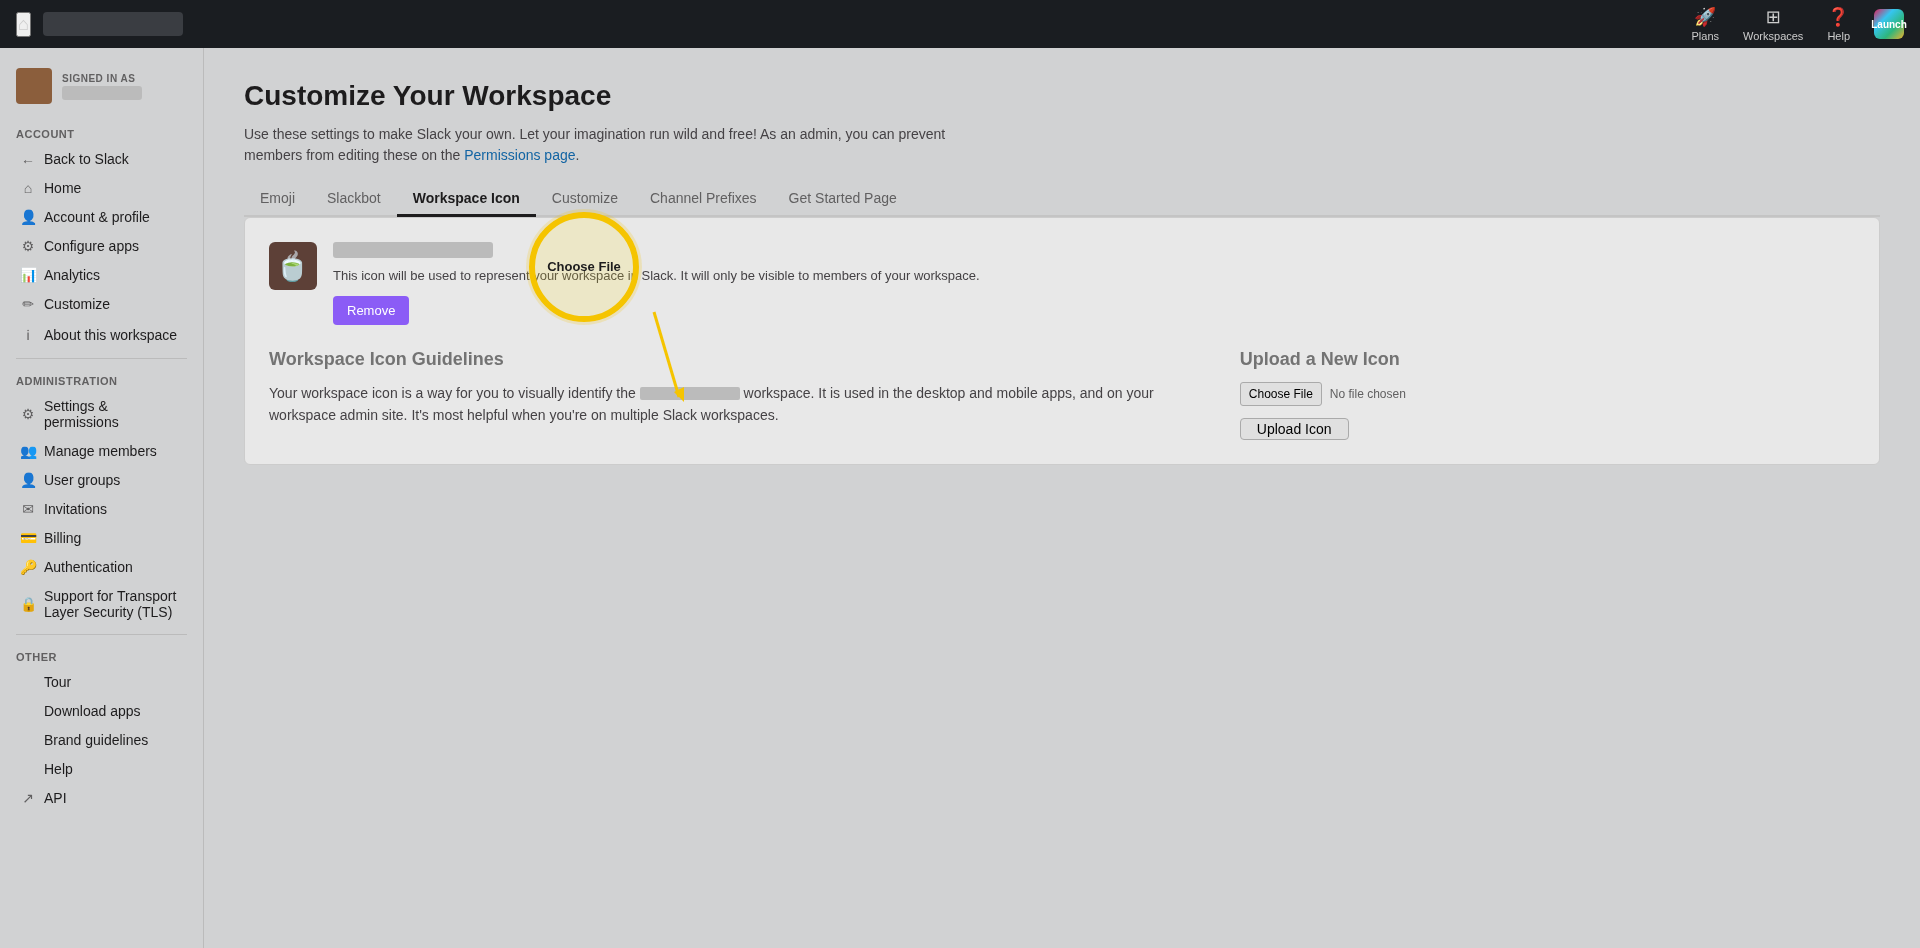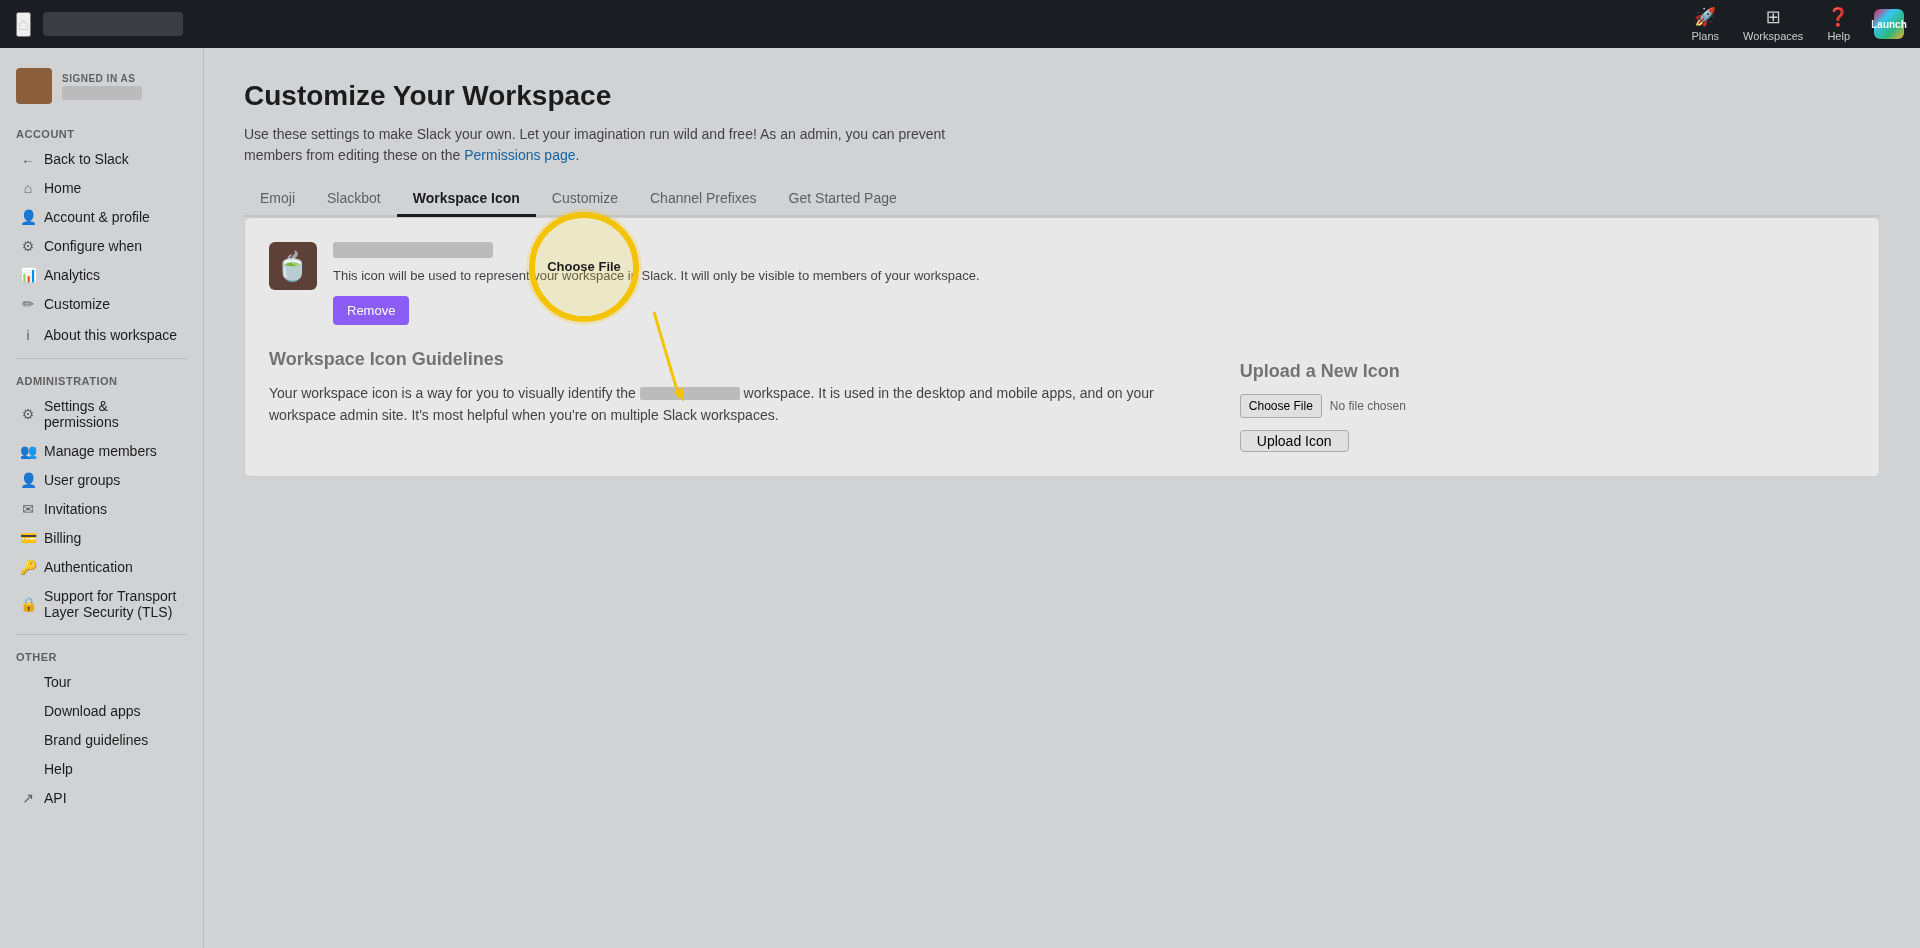--- a/index.html
+++ b/index.html
@@ -48,21 +48,21 @@
     .current-icon-row { display: flex; align-items: flex-start; gap: 16px; margin-bottom: 24px; position: relative; }
     .workspace-icon-img { width: 48px; height: 48px; background: #5d4037; border-radius: 6px; display: flex; align-items: center; justify-content: center; flex-shrink: 0; font-size: 24px; }
     .icon-info { flex: 1; }
     .icon-name-bar { background: #bbb; border-radius: 3px; height: 16px; width: 160px; margin-bottom: 8px; }
     .icon-description { font-size: 13px; color: #454245; line-height: 1.5; margin-bottom: 10px; }
     .remove-btn { background: #8b5cf6; color: #fff; border: none; border-radius: 4px; padding: 7px 14px; font-size: 13px; cursor: pointer; }
 
     
     .two-col { display: flex; gap: 48px; }
     .guidelines-col { flex: 1.2; }
-    .upload-col { flex: 0.8; margin-top: 12px; }
+    .upload-col { flex: 0.8; }
     .section-heading { font-size: 18px; font-weight: 700; color: #737373; margin-bottom: 12px; }
     .guidelines-body { font-size: 14px; color: #454245; line-height: 1.6; margin-bottom: 10px; }
     .workspace-name-redacted { background: #bbb; border-radius: 2px; display: inline-block; width: 100px; height: 13px; vertical-align: middle; }
     .tips-list { list-style: disc; padding-left: 20px; }
     .tips-list li { font-size: 14px; color: #454245; line-height: 1.8; }
     .file-input-row { display: flex; align-items: center; gap: 8px; margin-bottom: 12px; }
     .choose-file-btn { background: #e0e0e0; border: 1px solid #aaa; border-radius: 3px; padding: 4px 8px; font-size: 12px; cursor: pointer; }
     .no-file-text { font-size: 12px; color: #616061; }
     .upload-icon-btn { background: #e0e0e0; border: 1px solid #aaa; border-radius: 4px; padding: 2px 16px; font-size: 14px; cursor: pointer; }
   </style>
@@ -113,21 +113,21 @@
     <div class="sidebar-item">
       <span class="si-icon">⌂</span>
       <span class="si-text">Home</span>
     </div>
     <div class="sidebar-item">
       <span class="si-icon">👤</span>
       <span class="si-text">Account &amp; profile</span>
     </div>
     <div class="sidebar-item">
       <span class="si-icon">⚙</span>
-      <span class="si-text">Configure when</span>
+      <span class="si-text">Configure apps</span>
     </div>
     <div class="sidebar-item">
       <span class="si-icon">📊</span>
       <span class="si-text">Analytics</span>
     </div>
     <div class="sidebar-item">
       <span class="si-icon">✏</span>
       <span class="si-text">Customize</span>
     </div>
     <div class="sidebar-item">

